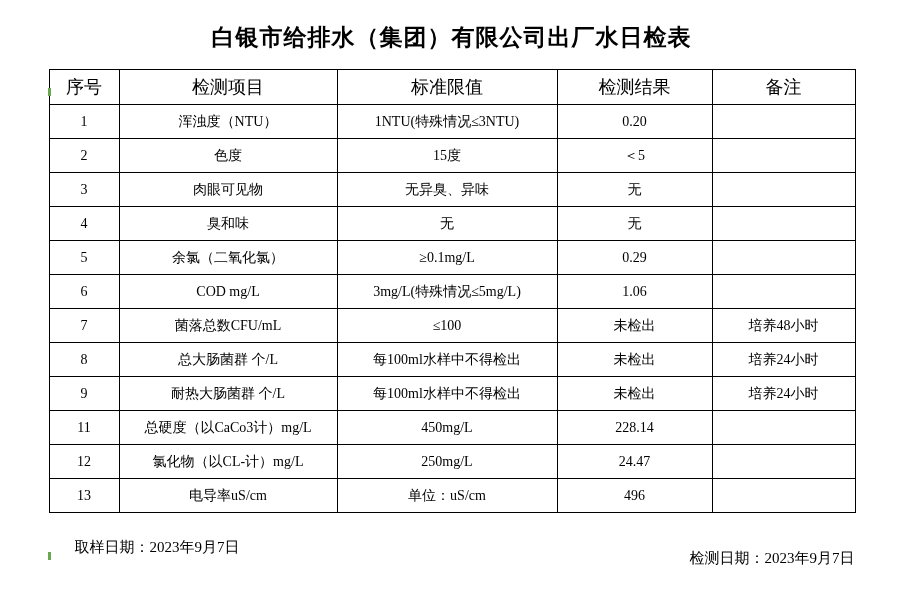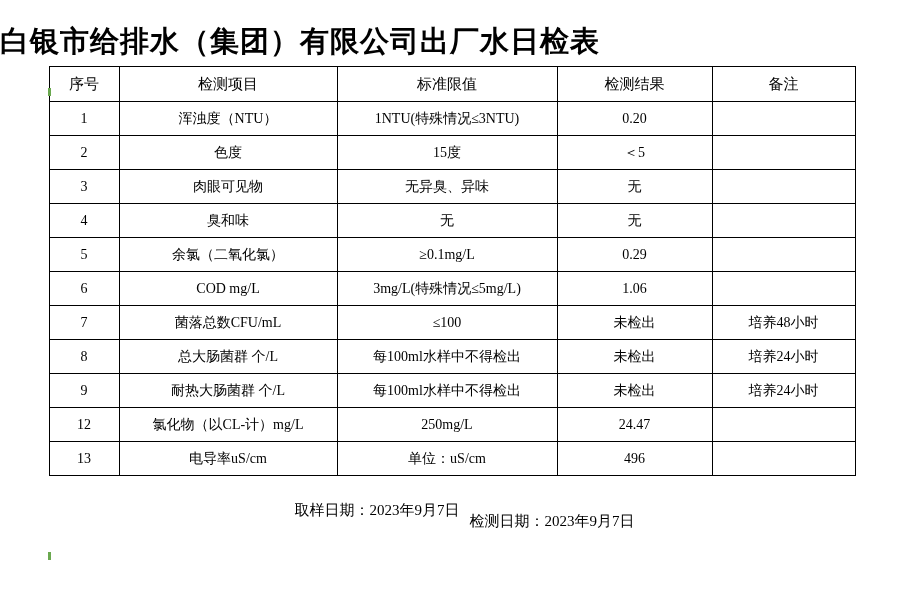--- a/index.html
+++ b/index.html
@@ -14,25 +14,26 @@
     color: #000000;
     overflow: hidden;
   }
   .page {
     position: relative;
     width: 903px;
     height: 616px;
     box-sizing: border-box;
   }
   .doc-title {
-    font-size: 29px;
+    text-align: center;
+    font-size: 23px;
     font-weight: bold;
     letter-spacing: 1px;
     margin-top: 22px;
-    margin-bottom: 4px;
+    margin-bottom: 16px;
     font-family: "Liberation Serif", "DejaVu Serif", serif;
   }
   .table-wrap {
     margin: 0 auto;
     width: 806px;
   }
   table.report {
     border-collapse: collapse;
     width: 100%;
     table-layout: fixed;
@@ -43,37 +44,37 @@
     font-size: 14px;
     font-weight: normal;
     text-align: center;
     vertical-align: middle;
     padding: 0 2px;
     font-family: "Liberation Serif", "DejaVu Serif", serif;
     overflow: hidden;
     white-space: nowrap;
   }
   table.report thead td {
-    font-size: 15px;
+    font-size: 18px;
     height: 34px;
   }
   col.c-no    { width: 70px; }
   col.c-item  { width: 218px; }
   col.c-std   { width: 220px; }
   col.c-res   { width: 155px; }
   col.c-note  { width: 143px; }
 
   .cell-num {
     font-family: "Liberation Serif", "DejaVu Serif", serif;
   }
   .footer {
     margin: 0 auto;
     width: 806px;
     display: flex;
-    justify-content: center;
+    justify-content: space-between;
     align-items: center;
     font-size: 15px;
     padding-top: 13px;
     box-sizing: border-box;
   }
   .footer .f-left  { padding-left: 26px; }
   .footer .f-mid   { padding-left: 10px; margin-top: 23px; }
   .footer .f-right { padding-right: 40px; }
 
   
@@ -173,20 +174,27 @@
           <td>培养24小时</td>
         </tr>
         <tr>
           <td class="cell-num">9</td>
           <td>耐热大肠菌群 个/L</td>
           <td>每100ml水样中不得检出</td>
           <td>未检出</td>
           <td>培养24小时</td>
         </tr>
         <tr>
+          <td class="cell-num">11</td>
+          <td>总硬度（以CaCo3计）mg/L</td>
+          <td>450mg/L</td>
+          <td class="cell-num">228.14</td>
+          <td></td>
+        </tr>
+        <tr>
           <td class="cell-num">12</td>
           <td>氯化物（以CL-计）mg/L</td>
           <td>250mg/L</td>
           <td class="cell-num">24.47</td>
           <td></td>
         </tr>
         <tr>
           <td class="cell-num">13</td>
           <td>电导率uS/cm</td>
           <td>单位：uS/cm</td>

